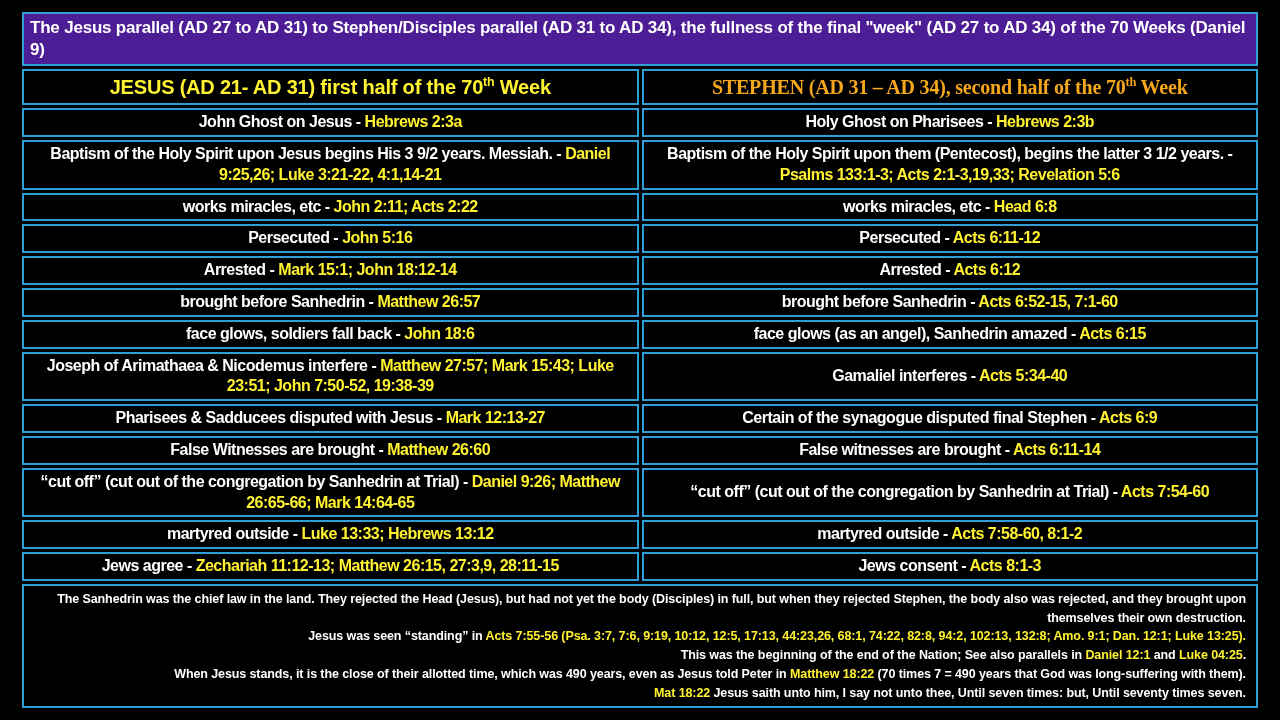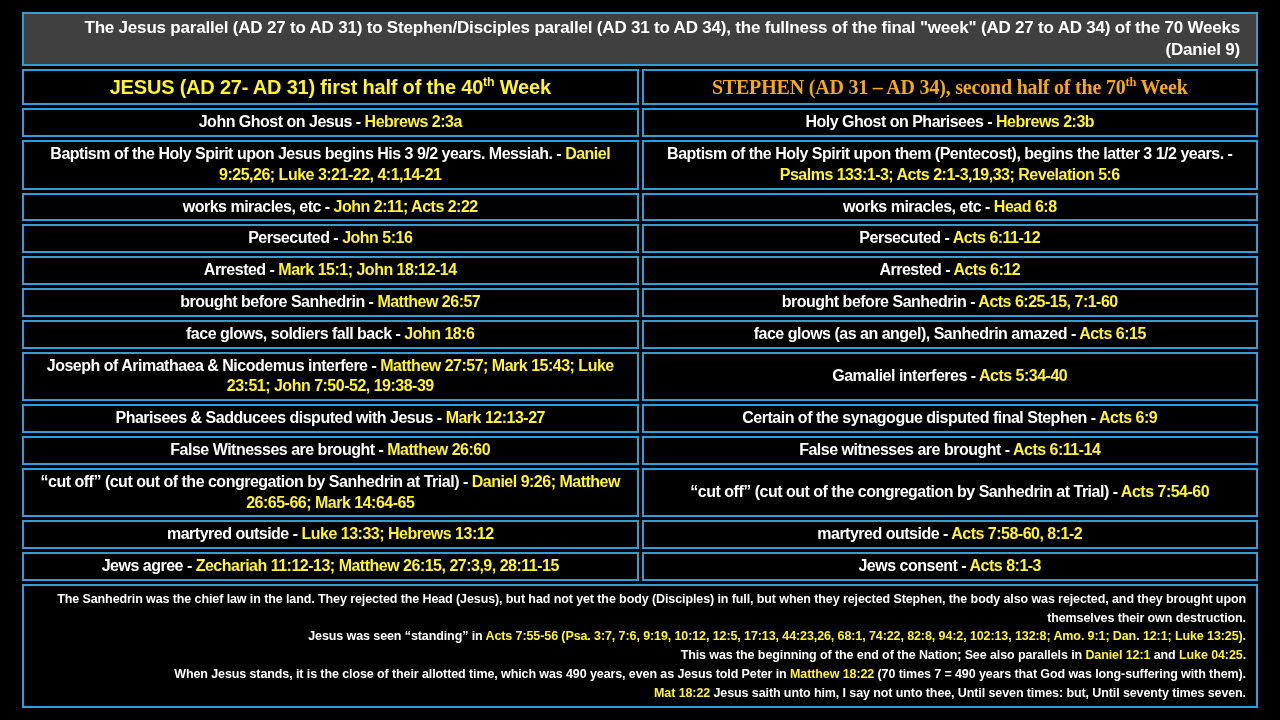--- a/index.html
+++ b/index.html
@@ -13,26 +13,26 @@
     margin:0;padding:0;
     width:1280px;height:720px;
     background:var(--bg);
     font-family:"Liberation Sans", sans-serif;
     font-weight:bold;
     overflow:hidden;
   }
   .slide{padding:12px 22px 0 22px;}
   .title-box{
     border:2px solid var(--border);
-    background:#404040;
+    background:#4c1d95;
     color:var(--white);
-    text-align:right;
+    text-align:left;
     font-size:17px;
     line-height:1.3;
-    padding:3px 16px;
+    padding:3px 6px;
     letter-spacing:-0.2px;
   }
   table.parallels{
     width:100%;
     border-collapse:separate;
     border-spacing:3px 3px;
     margin:0 -3px;      
     width:calc(100% + 6px);
     table-layout:fixed;
   }
@@ -72,21 +72,21 @@
 
 <div class="slide">
 
   <div class="title-box">
     <span>The Jesus parallel (AD 27 to AD 31) to Stephen/Disciples parallel (AD 31 to AD 34), the fullness of the final "week" (AD 27 to AD 34) of the 70 Weeks (Daniel 9)</span>
   </div>
 
   <table class="parallels">
     <thead>
       <tr>
-        <th><span class="c-y">JESUS (AD 27- AD 31) first half of the 40</span><sup class="c-y">th</sup><span class="c-y"> Week</span></th>
+        <th><span class="c-y">JESUS (AD 21- AD 31) first half of the 70</span><sup class="c-y">th</sup><span class="c-y"> Week</span></th>
         <th><span class="c-g">STEPHEN (AD 31 – AD 34), second half of the 70</span><sup class="c-g">th</sup><span class="c-g"> Week</span></th>
       </tr>
     </thead>
     <tbody>
         <tr>
           <td><span class="c-w">John Ghost on Jesus - </span><span class="c-y">Hebrews 2:3a</span></td>
           <td><span class="c-w">Holy Ghost on Pharisees - </span><span class="c-y">Hebrews 2:3b</span></td>
         </tr>
         <tr>
           <td><span class="c-w">Baptism of the Holy Spirit upon Jesus begins His 3 9/2 years.  Messiah. - </span><span class="c-y">Daniel 9:25,26; Luke 3:21-22, 4:1,14-21</span></td>
@@ -99,21 +99,21 @@
         <tr>
           <td><span class="c-w">Persecuted - </span><span class="c-y">John 5:16</span></td>
           <td><span class="c-w">Persecuted - </span><span class="c-y">Acts 6:11-12</span></td>
         </tr>
         <tr>
           <td><span class="c-w">Arrested - </span><span class="c-y">Mark 15:1; John 18:12-14</span></td>
           <td><span class="c-w">Arrested - </span><span class="c-y">Acts 6:12</span></td>
         </tr>
         <tr>
           <td><span class="c-w">brought before Sanhedrin - </span><span class="c-y">Matthew 26:57</span></td>
-          <td><span class="c-w">brought before Sanhedrin - </span><span class="c-y">Acts 6:25-15, 7:1-60</span></td>
+          <td><span class="c-w">brought before Sanhedrin - </span><span class="c-y">Acts 6:52-15, 7:1-60</span></td>
         </tr>
         <tr>
           <td><span class="c-w">face glows, soldiers fall back - </span><span class="c-y">John 18:6</span></td>
           <td><span class="c-w">face glows (as an angel), Sanhedrin amazed - </span><span class="c-y">Acts 6:15</span></td>
         </tr>
         <tr>
           <td><span class="c-w">Joseph of Arimathaea &amp; Nicodemus interfere - </span><span class="c-y">Matthew 27:57; Mark 15:43; Luke 23:51; John 7:50-52, 19:38-39</span></td>
           <td><span class="c-w">Gamaliel interferes - </span><span class="c-y">Acts 5:34-40</span></td>
         </tr>
         <tr>

